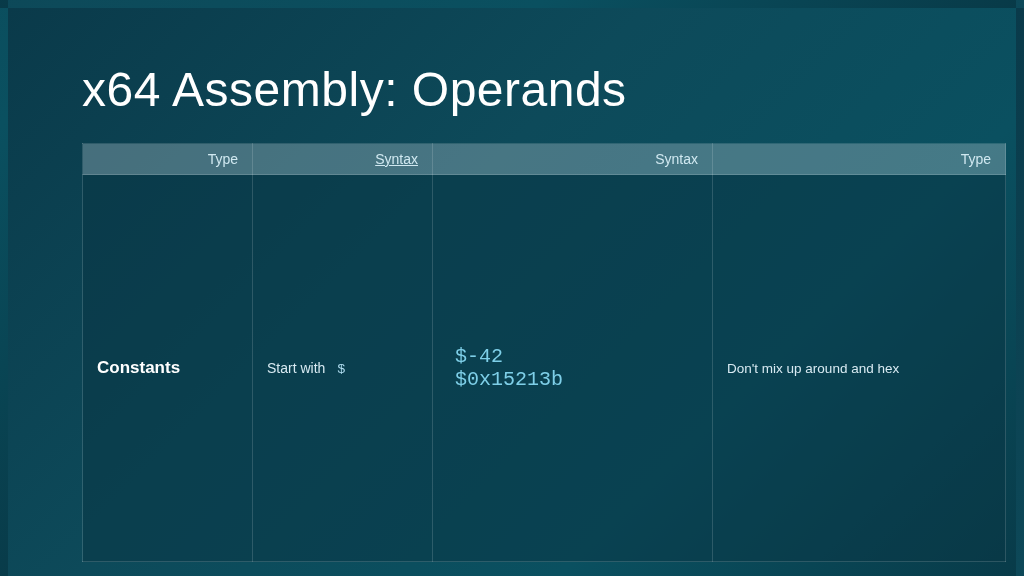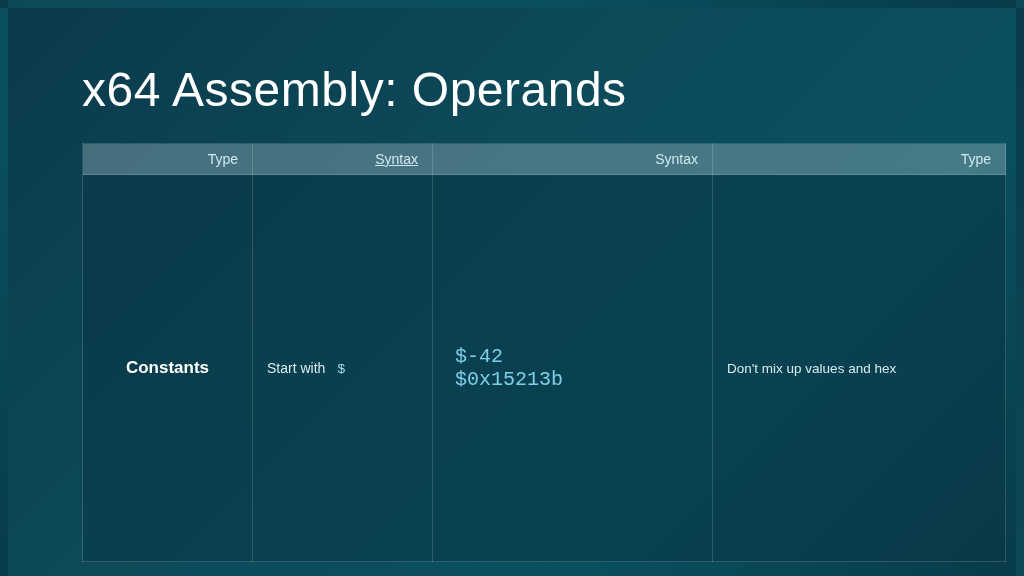--- a/index.html
+++ b/index.html
@@ -56,21 +56,20 @@
 
     tbody tr:nth-child(even) td {
       background: rgba(10, 50, 65, 0.6);
     }
 
     .type-cell {
       font-weight: 700;
       font-size: 17px;
       color: #ffffff;
       width: 170px;
-      text-align: center;
     }
 
     .syntax-cell {
       width: 180px;
       font-size: 14px;
       color: #d8eaf2;
     }
 
     .example-cell {
       font-family: 'Courier New', Courier, monospace;
@@ -114,19 +113,19 @@
 
       <tr>
         <td class="type-cell">Constants</td>
         <td class="syntax-cell">
           Start with <span class="mono">$</span>
         </td>
         <td class="example-cell">
           <span>$-42</span><br>
           <span>$0x15213b</span>
         </td>
-        <td class="notes-cell">Don't mix up values and hex</td>
+        <td class="notes-cell">Don't mix up around and hex</td>
       </tr>
 
 
     </tbody>
   </table>
 </div>
 
 </body></html>

